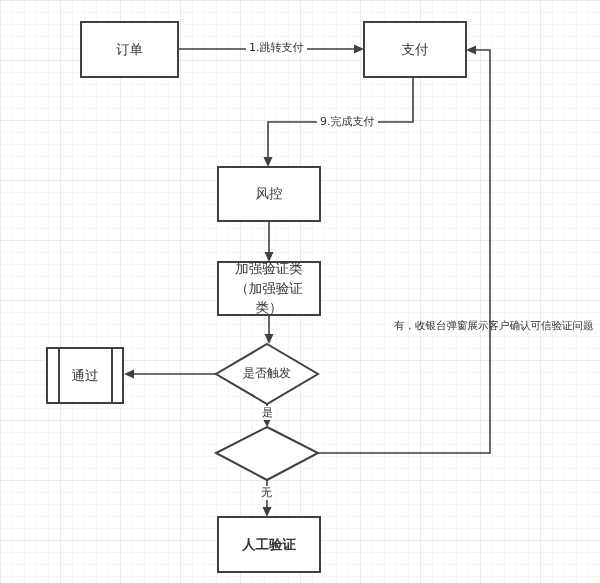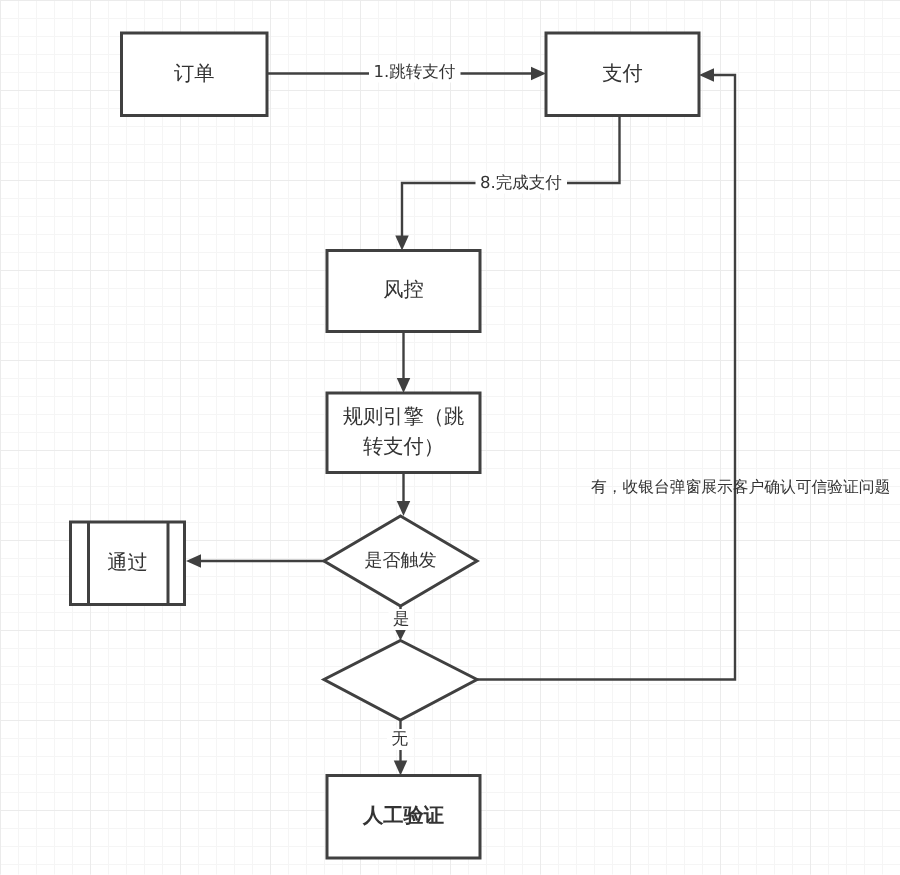--- a/index.html
+++ b/index.html
@@ -80,24 +80,24 @@
       <line x1="59" y1="348" x2="59" y2="403"></line>
       <line x1="112" y1="348" x2="112" y2="403"></line>
       <polygon points="267,344 318,374 267,404 216,374"></polygon>
       <polygon points="267,427 318,453 267,480 216,453"></polygon>
     </g>
   </svg>
 
   <div class="lbl node-lbl" style="left:81px;  top:22px;  width:97px;  height:55px;">订单</div>
   <div class="lbl node-lbl" style="left:218px; top:167px; width:102px; height:54px;">风控</div>
   <div class="lbl node-lbl" style="left:364px; top:22px;  width:102px; height:55px;">支付</div>
-  <div class="lbl node-lbl" style="left:227px; top:262px; width:84px;  height:53px;">规则引擎（跳转支付）</div>
+  <div class="lbl node-lbl" style="left:227px; top:262px; width:84px;  height:53px;">加强验证类（加强验证类）</div>
   <div class="lbl node-lbl" style="left:47px;  top:348px; width:76px;  height:55px;">通过</div>
   <div class="lbl diamond-lbl" style="left:219px; top:360px; width:96px; height:28px;">是否触发</div>
   <div class="lbl node-lbl" style="left:218px; top:517px; width:102px; height:55px;font-weight:bold;">人工验证</div>
 
   <div class="lbl edge-lbl" style="left:246px; top:41px;  height:14px;text-align:right;">1.跳转支付</div>
-  <div class="lbl edge-lbl" style="left:317px; top:115px; height:14px;">8.完成支付</div>
+  <div class="lbl edge-lbl" style="left:317px; top:115px; height:14px;">9.完成支付</div>
   <div class="lbl edge-lbl" style="left:259px; top:406px; height:14px;">是</div>
   <div class="lbl edge-lbl" style="left:258px; top:486px; height:14px;">无</div>
   <div class="lbl note-lbl" style="left:394px; top:319px; height:14px; position:absolute; display:flex; align-items:center;">有，收银台弹窗展示客户确认可信验证问题</div>
 
 </div>
 
 </body></html>

